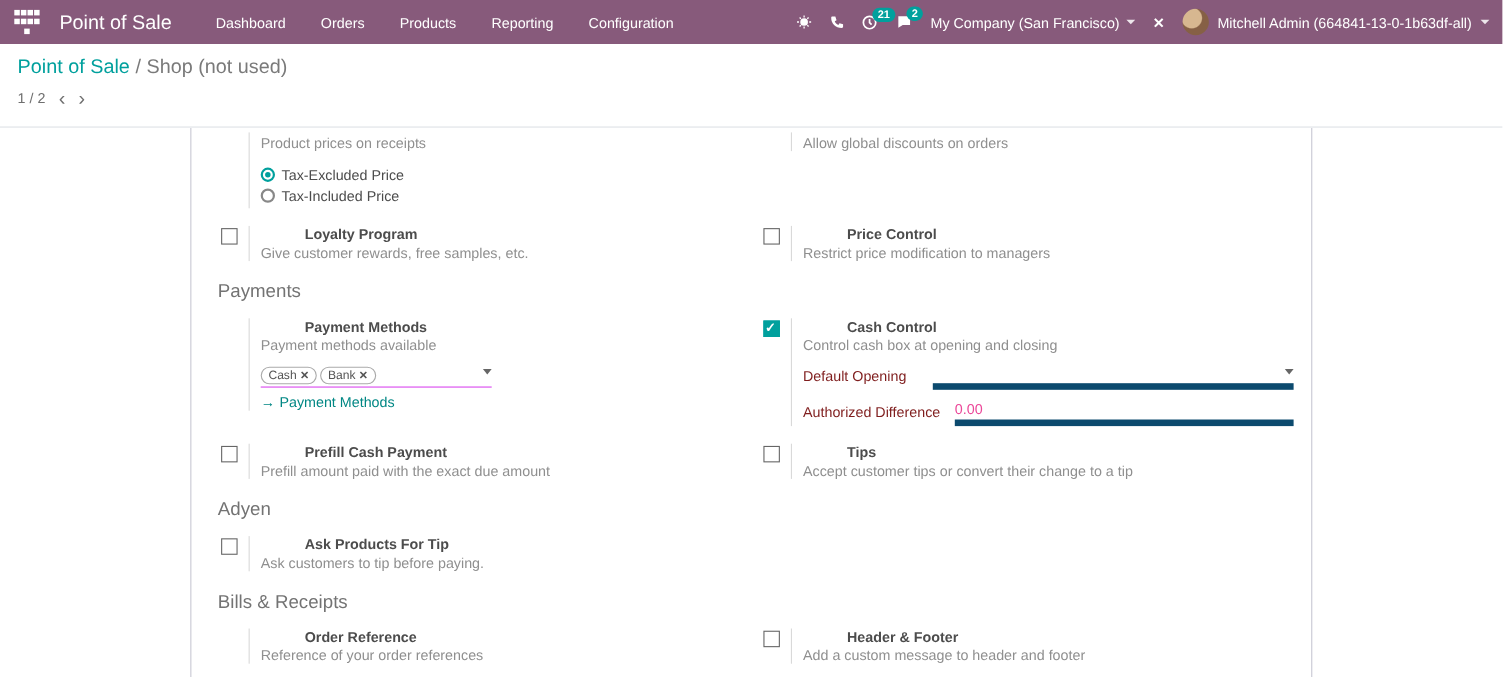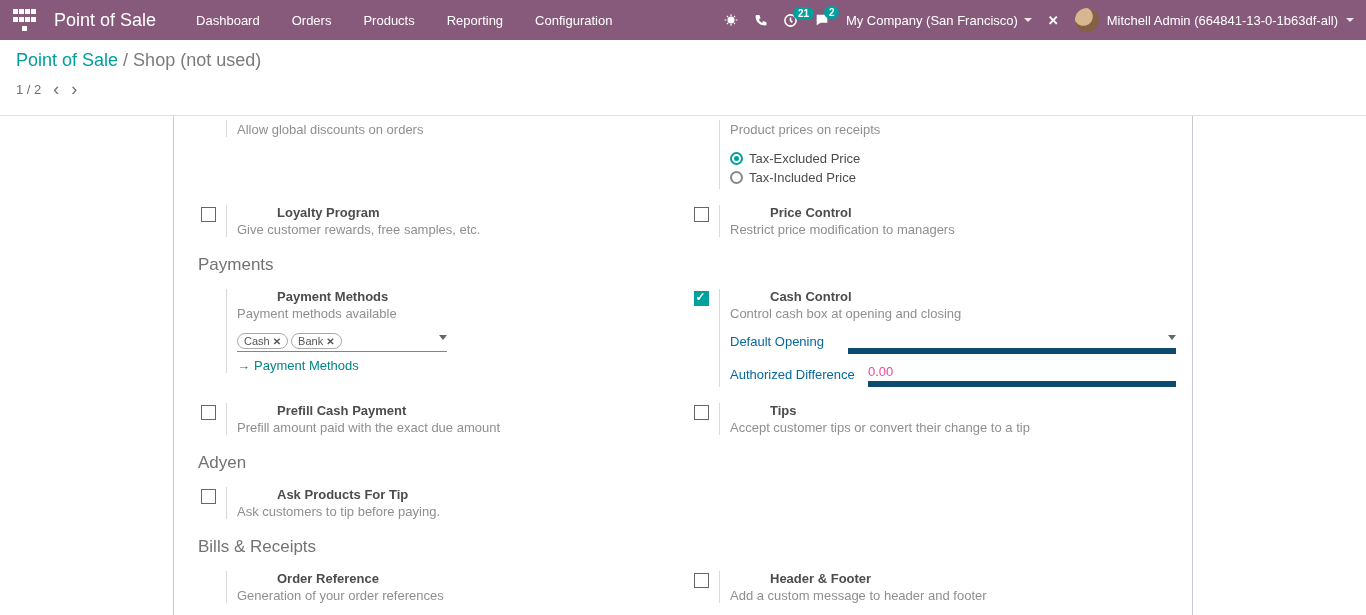--- a/index.html
+++ b/index.html
@@ -44,21 +44,21 @@
 .radiodot { width:13px; height:13px; border-radius:50%; border:2px solid #888; position:relative; }
 .radiodot.sel { border-color:#00a09d; }
 .radiodot.sel::after { content:""; position:absolute; width:5px; height:5px; background:#00a09d; border-radius:50%; top:2px; left:2px; }
 .tag-input { display:flex; align-items:flex-end; gap:3px; border-bottom:1px solid #d946ef; width:210px; padding:2px 0; position:relative; }
 .tag { font-size:11px; border:1px solid #aaa; border-radius:9px; padding:1px 6px; display:flex; align-items:center; gap:3px; color:#555;}
 .tag .x { font-weight:bold; cursor:pointer; font-size:10px;}
 .dd-caret { position:absolute; right:0; top:4px; width:0; height:0; border-left:4px solid transparent; border-right:4px solid transparent; border-top:5px solid #666; cursor:pointer;}
 .intlink { color:#008784; font-size:13px; margin-top:6px; display:flex; align-items:center; gap:4px; cursor:pointer; }
 .arrow-r { display:inline-block; font-weight:bold; }
 .field-row { display:flex; align-items:center; gap:8px; margin-top:8px; font-size:13px; }
-.field-label { width:110px; color:#0369a1; }
+.field-label { width:110px; color:#7f1d1d; }
 .underline-input { border:none; border-bottom:6px solid #0c4a6e; width:210px; font-size:13px; padding:2px 0; color:#ec4899; background:transparent; }
 ::-webkit-scrollbar { width:17px; }
 ::-webkit-scrollbar-track { background:#f1f1f1; }
 ::-webkit-scrollbar-thumb { background:#c1c1c1; }
 ::-webkit-scrollbar-button:single-button { background:#f1f1f1; height:17px; display:block; }
 </style>
 </head>
 <body>
 
 <div class="topbar">
@@ -131,42 +131,42 @@
       <span class="arrow-btn">‹</span>
       <span class="arrow-btn">›</span>
     </div>
   </div>
 </div>
 
 <div class="main-scroll">
 <div class="form-sheet">
 
   <div class="setting-row-container" style="margin-top:-4px">
-    <div class="setting-col">
-      <div class="setting-box">
-        <div class="left-rail"></div>
-        <div class="body-area">
-          <div class="opt-desc">Allow global discounts on orders</div>
-        </div>
-      </div>
-    </div>
     <div class="setting-col">
       <div class="setting-box">
         <div class="left-rail"></div>
         <div class="body-area">
           <div class="opt-desc">Product prices on receipts</div>
           <div style="height:14px"></div>
           <div class="radio-row">
                 <span class="radiodot sel"></span>
                 <span>Tax-Excluded Price</span>
               </div>
           <div class="radio-row">
                 <span class="radiodot"></span>
                 <span>Tax-Included Price</span>
               </div>
+        </div>
+      </div>
+    </div>
+    <div class="setting-col">
+      <div class="setting-box">
+        <div class="left-rail"></div>
+        <div class="body-area">
+          <div class="opt-desc">Allow global discounts on orders</div>
         </div>
       </div>
     </div>
   </div>
 
   <div class="setting-row-container">
     <div class="setting-col">
       <div class="setting-box">
         <div class="left-rail">
               <span class="checkbox"></span>
@@ -284,21 +284,21 @@
   </div>
 
   <h2 class="section-h2">Bills &amp; Receipts</h2>
 
   <div class="setting-row-container">
     <div class="setting-col">
       <div class="setting-box">
         <div class="left-rail"></div>
         <div class="body-area">
           <div class="opt-title">Order Reference</div>
-          <div class="opt-desc">Generation of your order references</div>
+          <div class="opt-desc">Reference of your order references</div>
         </div>
       </div>
     </div>
     <div class="setting-col">
       <div class="setting-box">
         <div class="left-rail">
               <span class="checkbox"></span>
             </div>
         <div class="body-area">
           <div class="opt-title">Header &amp; Footer</div>

